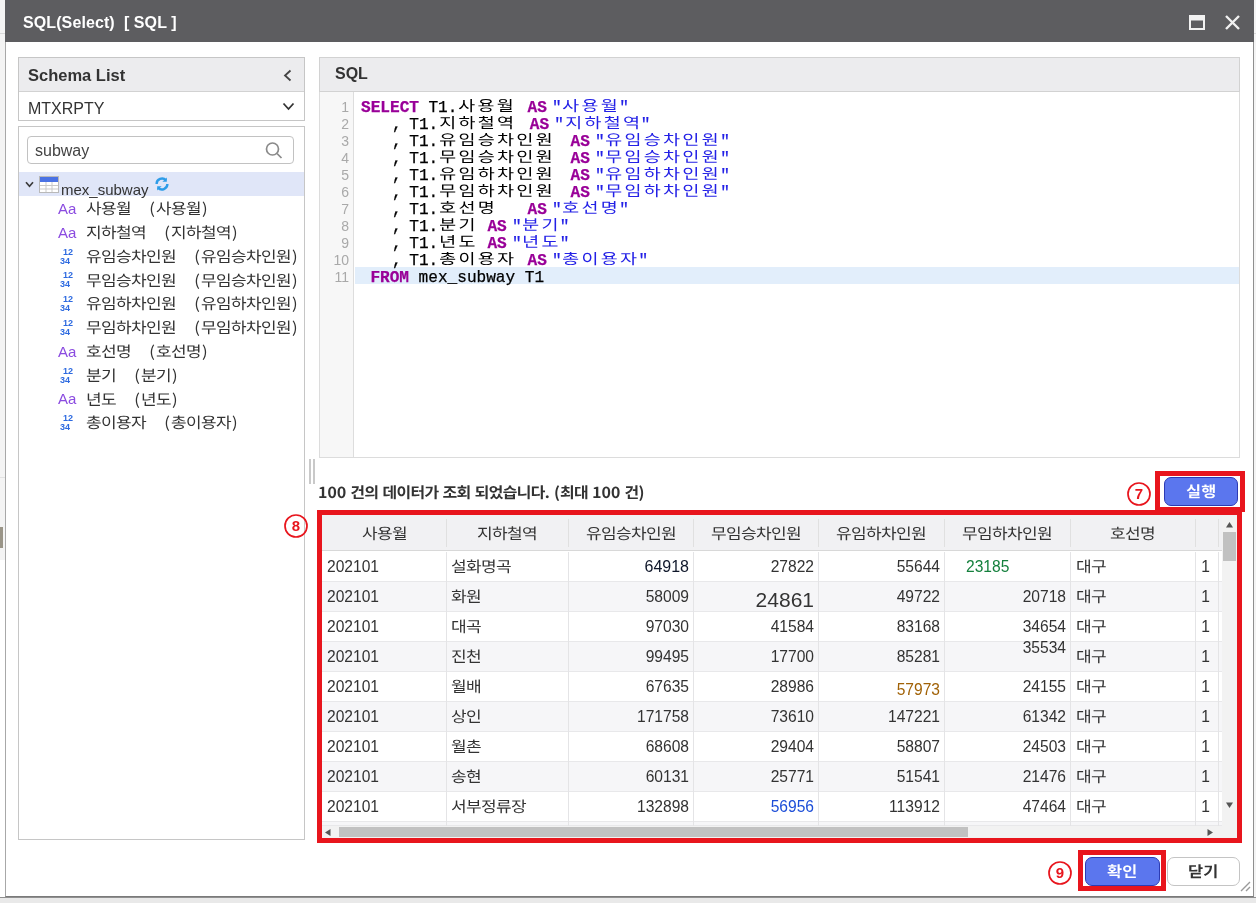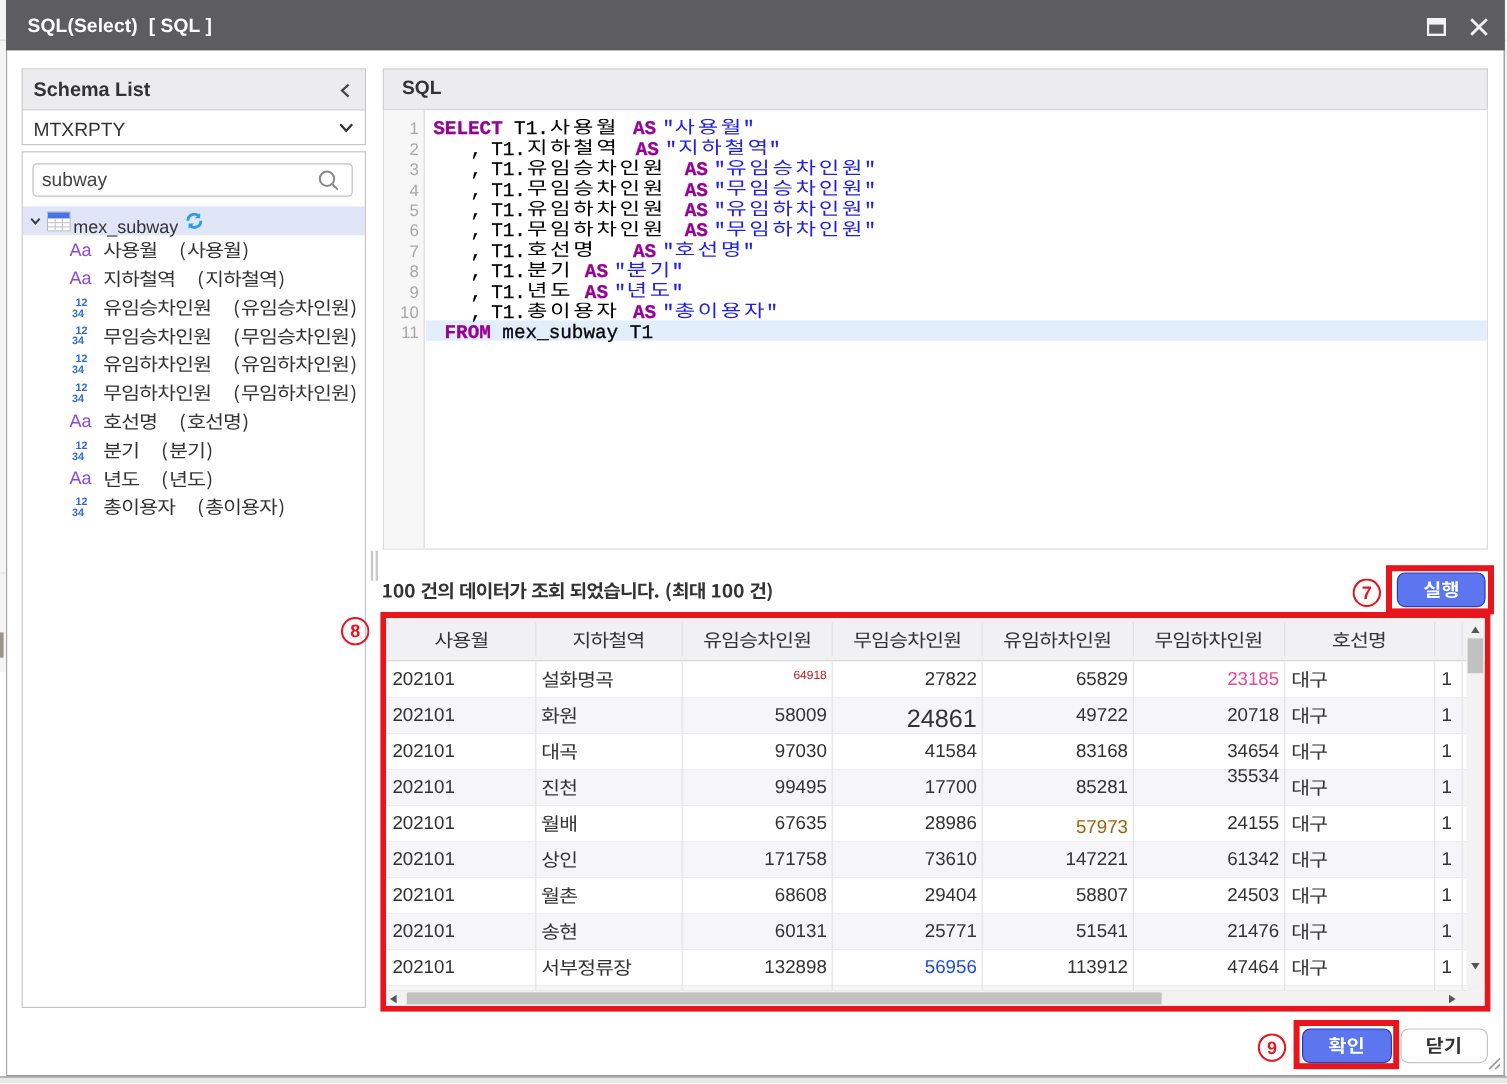--- a/index.html
+++ b/index.html
@@ -659,24 +659,24 @@
     <div class="ab" style="left:1218px;top:551.5px;width:1px;height:30.0px;background:#e4e4e6"></div>
     <div class="ab" style="left:327px;top:558.3px;font-size:15.6px;color:#333">202101</div>
     <svg class="ab" style="left:451.0px;top:559.0px" width="62" height="18" viewBox="0 0 62 18">
       <g fill="#333" transform="translate(0,13) scale(0.017024,-0.015200)">
         <use href="#grc124" x="0"></use>
         <use href="#grd654" x="881"></use>
         <use href="#grba85" x="1762"></use>
         <use href="#grace1" x="2643"></use>
       </g>
     </svg>
-    <div class="ab" style="left:589px;top:558.3px;width:100px;text-align:right;font-size:10px;color:#b91c1c">64918</div>
+    <div class="ab" style="left:589px;top:558.3px;width:100px;text-align:right;font-size:16px;color:#0f172a">64918</div>
     <div class="ab" style="left:714px;top:558.3px;width:100px;text-align:right;font-size:15.6px;color:#333">27822</div>
-    <div class="ab" style="left:840px;top:558.3px;width:100px;text-align:right;font-size:15.6px;color:#333">65829</div>
-    <div class="ab" style="left:966px;top:558.3px;width:100px;text-align:right;font-size:15.6px;color:#ec4899">23185</div>
+    <div class="ab" style="left:840px;top:558.3px;width:100px;text-align:right;font-size:15.6px;color:#333">55644</div>
+    <div class="ab" style="left:966px;top:558.3px;width:100px;font-size:15.6px;color:#15803d">23185</div>
     <svg class="ab" style="left:1076.0px;top:559.0px" width="32" height="18" viewBox="0 0 32 18">
       <g fill="#333" transform="translate(0,13) scale(0.017024,-0.015200)">
         <use href="#grb300" x="0"></use>
         <use href="#grad6c" x="881"></use>
       </g>
     </svg>
     <div class="ab" style="left:1170px;top:558.3px;width:40px;text-align:right;font-size:15.6px;color:#333">1</div>
     <div class="ab" style="left:322px;top:581.5px;width:900px;height:30.0px;background:#f6f6f8;border-bottom:1px solid #e8e8ea"></div>
     <div class="ab" style="left:446px;top:581.5px;width:1px;height:30.0px;background:#e4e4e6"></div>
     <div class="ab" style="left:568px;top:581.5px;width:1px;height:30.0px;background:#e4e4e6"></div>

